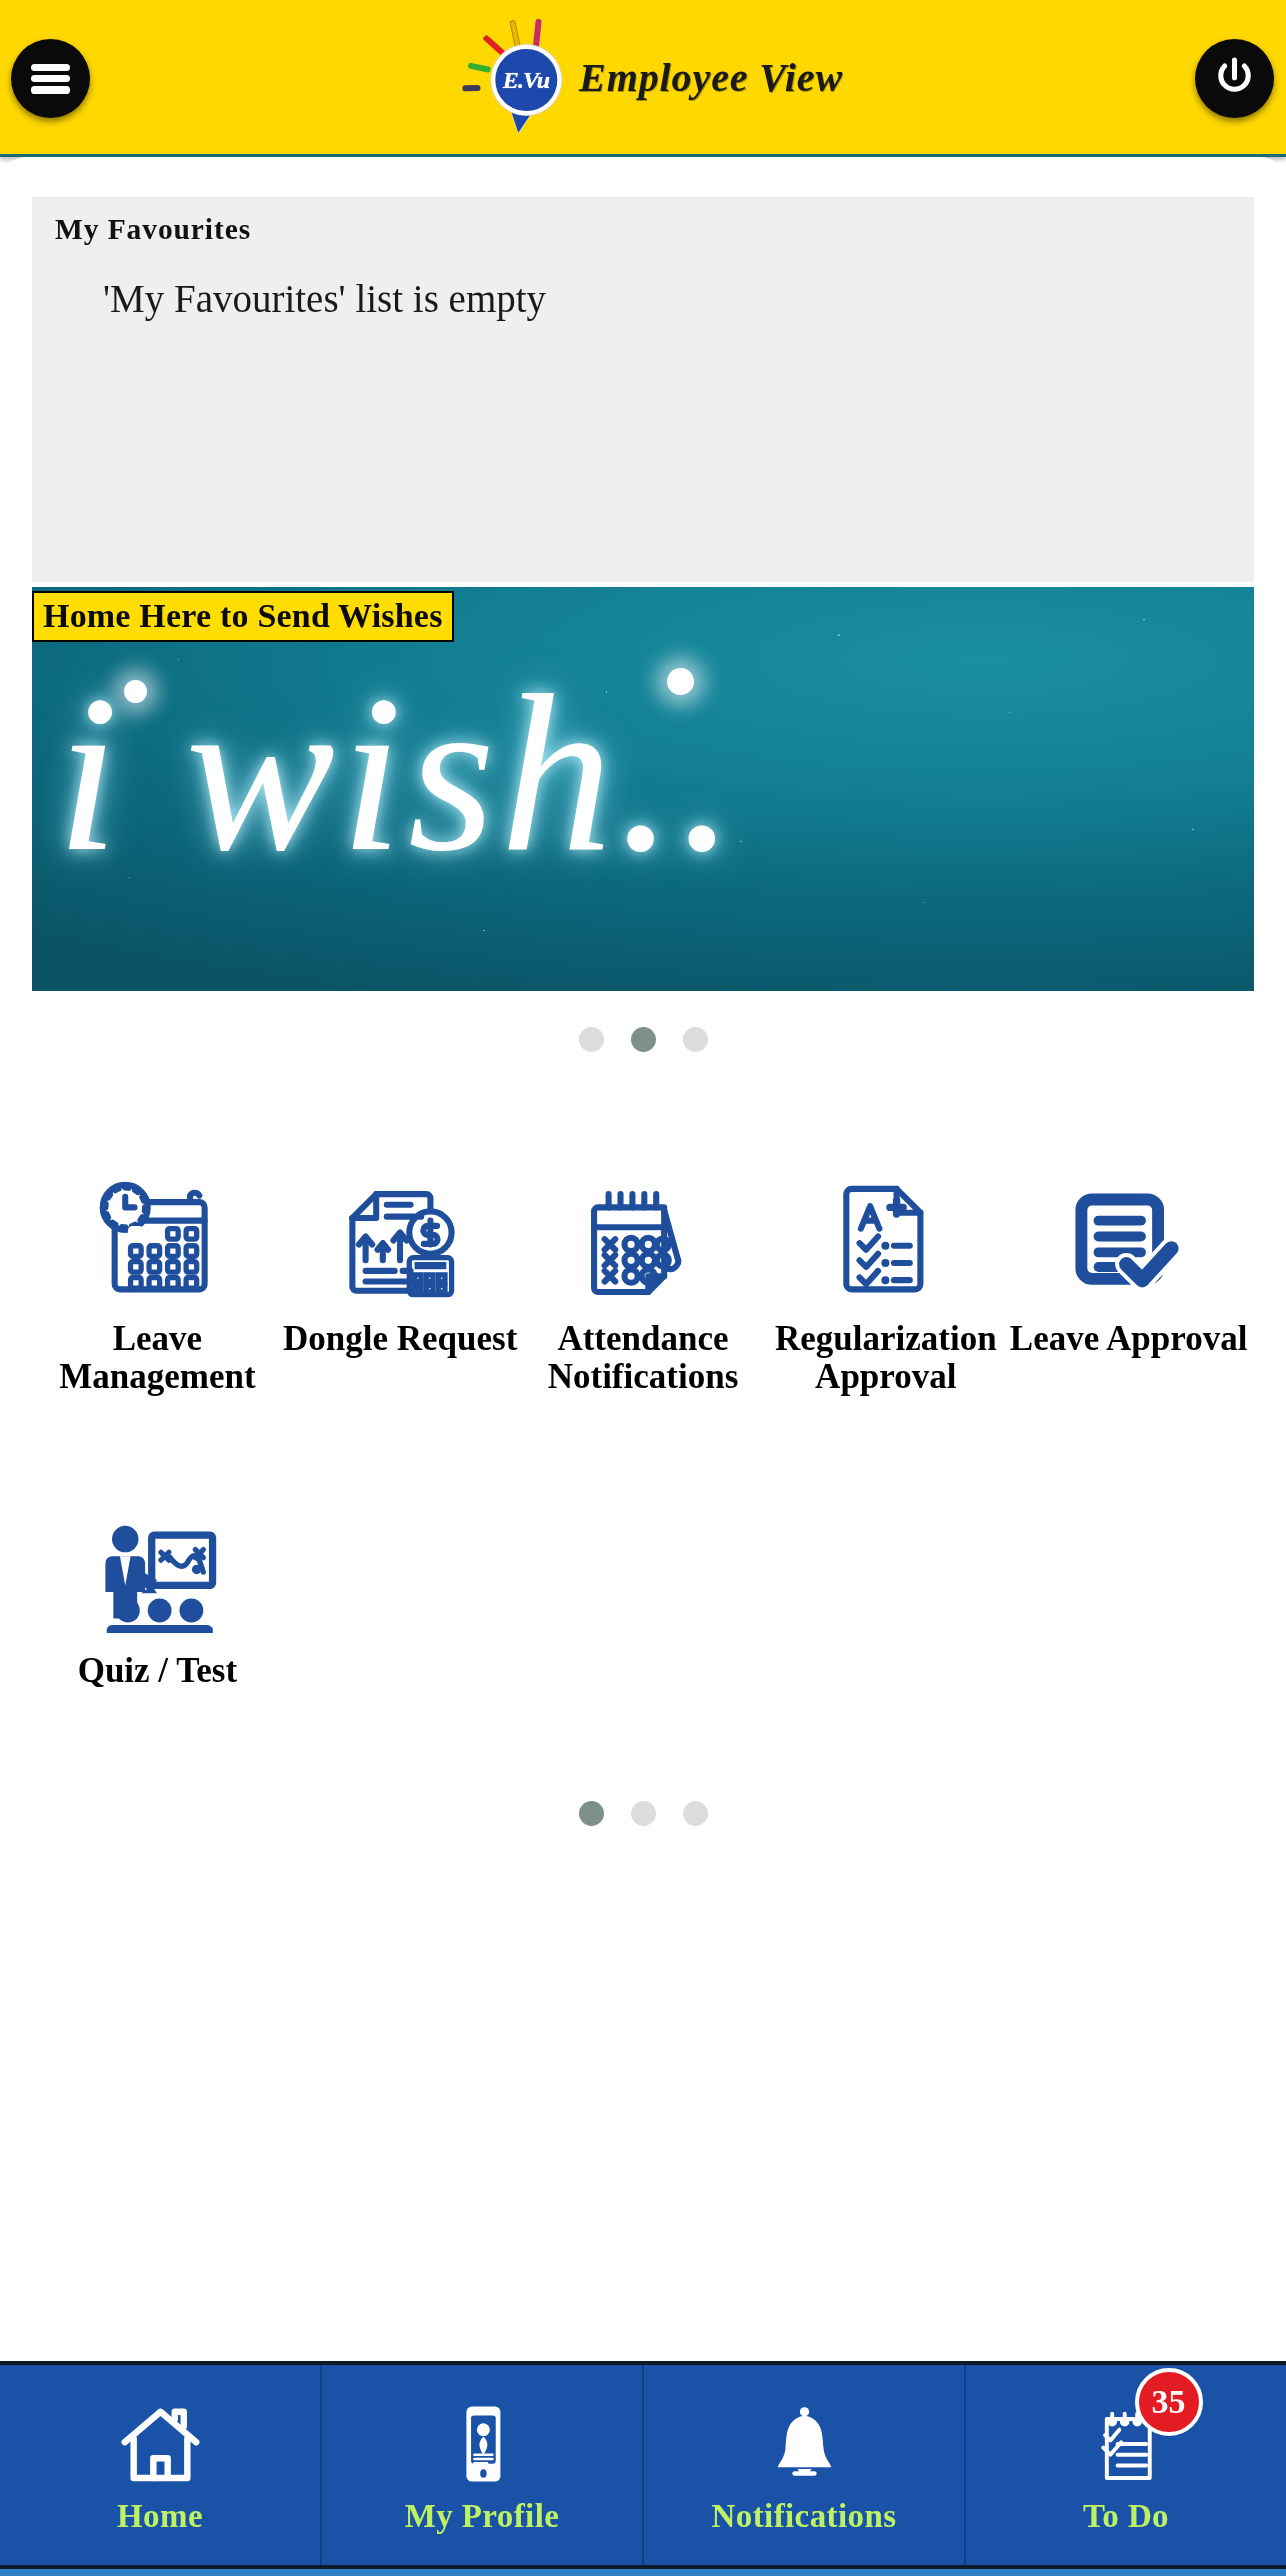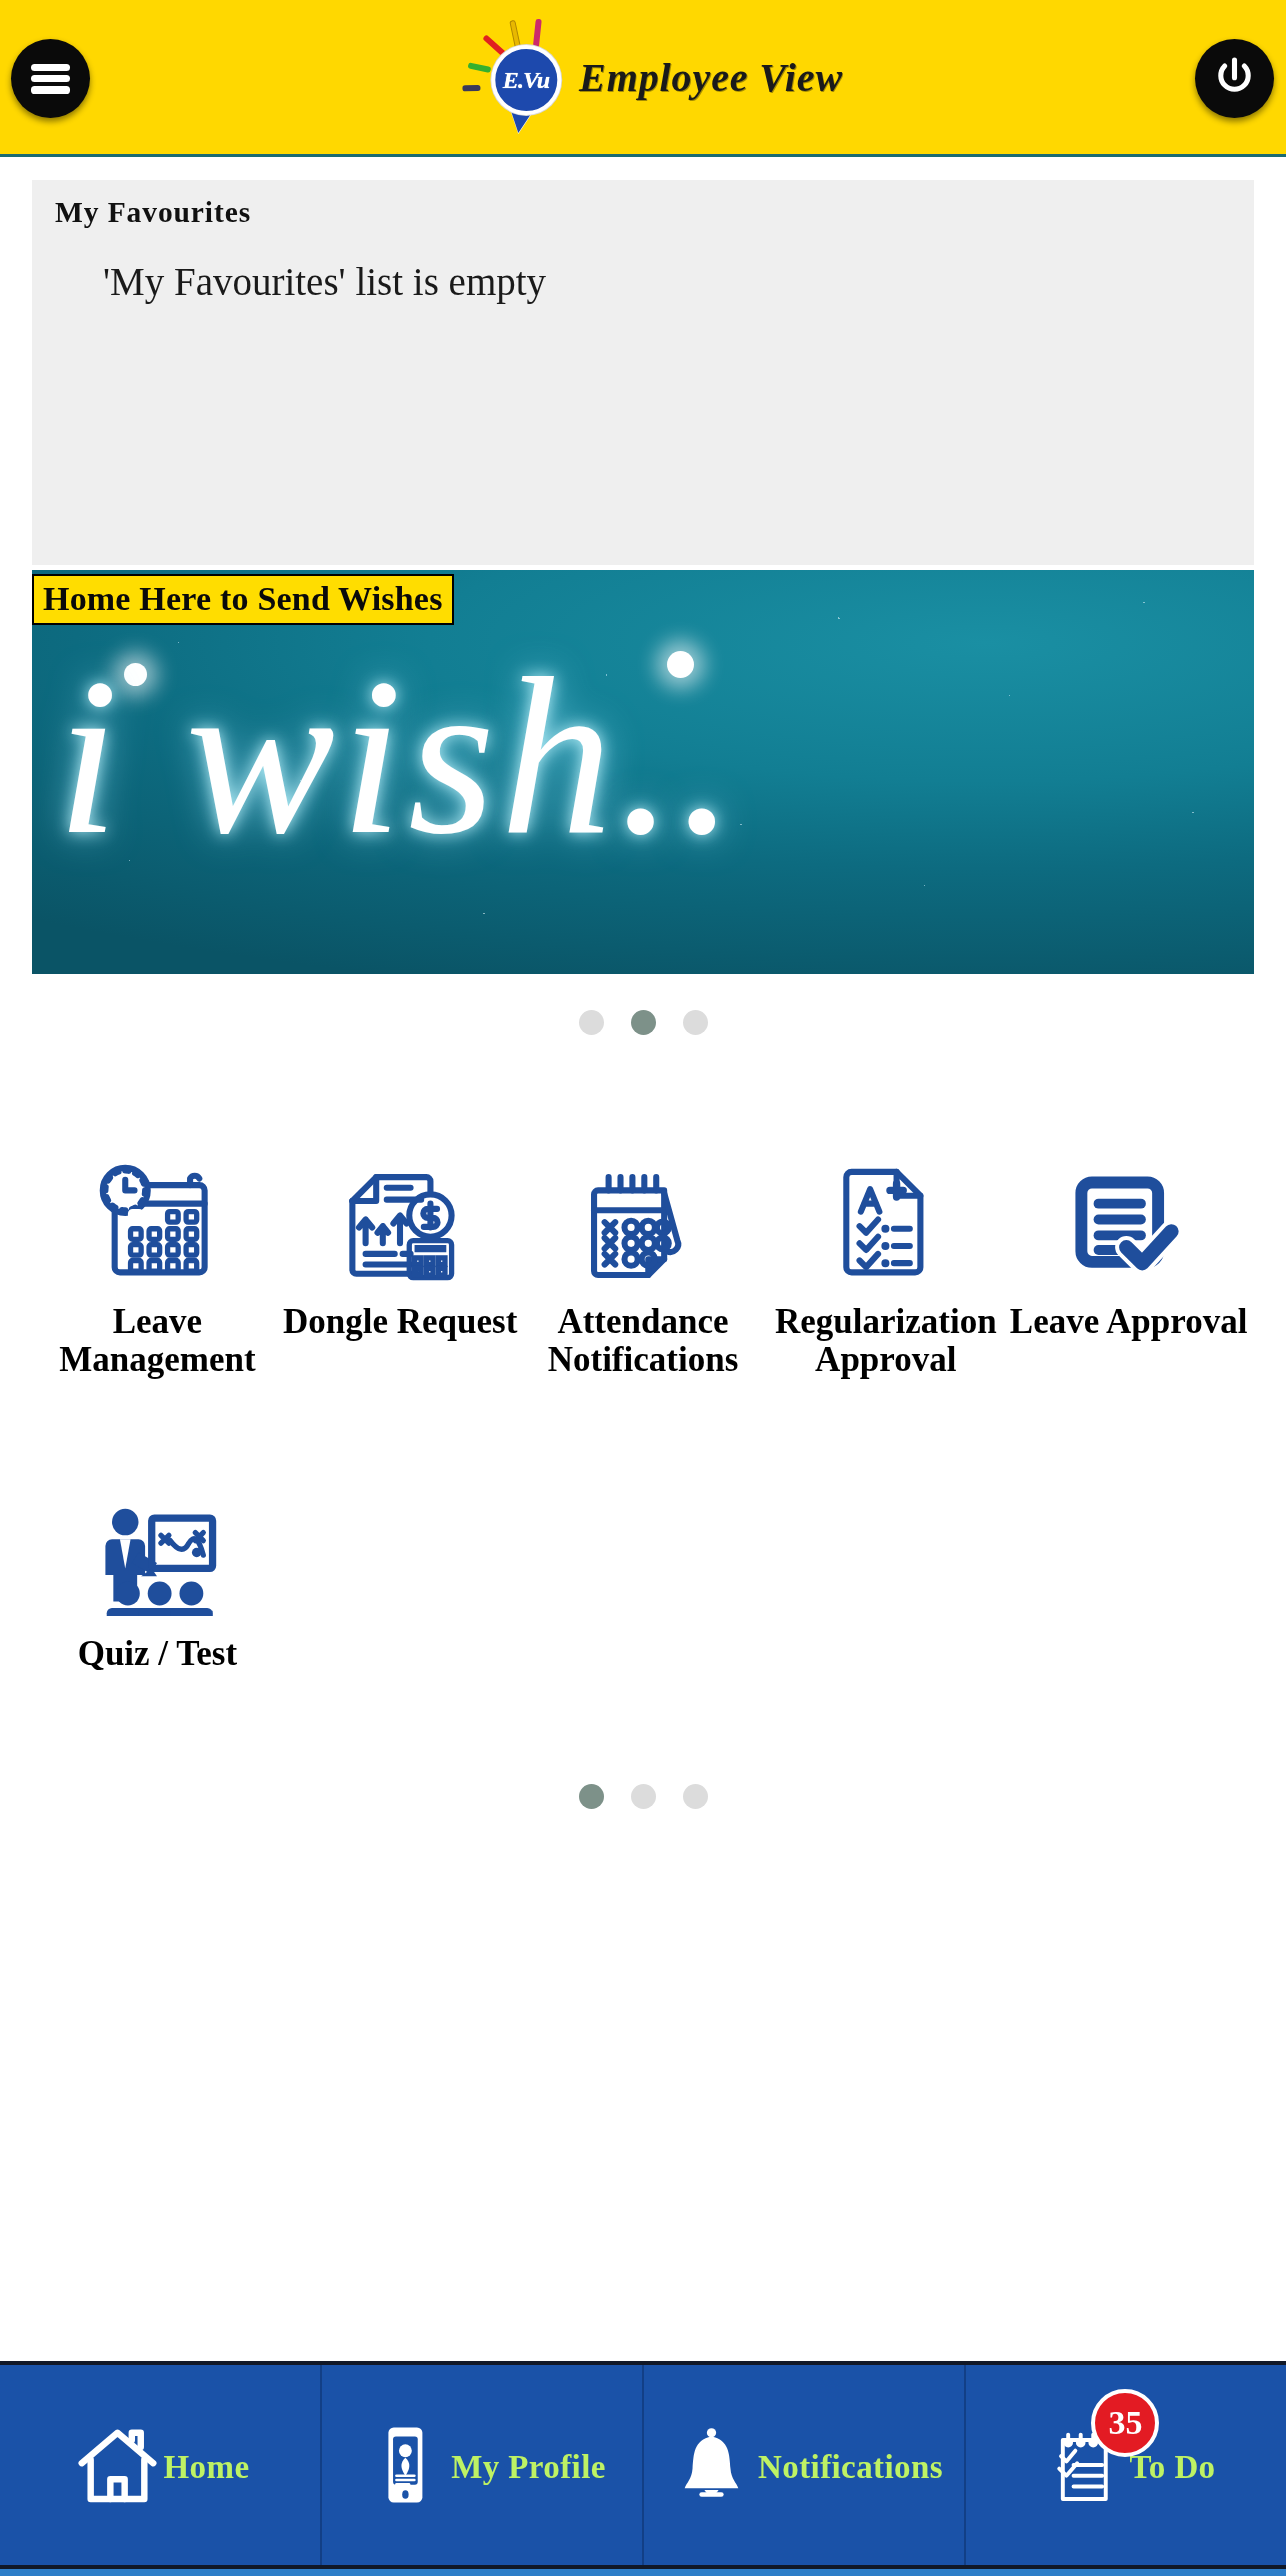--- a/index.html
+++ b/index.html
@@ -92,21 +92,22 @@
     letter-spacing: 0.9px;
     text-shadow: 0.9px 0.9px 0 rgba(0,0,0,.35);
   }
 
   
   .body-scroll {
     flex: 1 1 auto;
     position: relative;
     overflow: hidden;
     background: #ffffff;
-    padding-top: 23px;
+    padding-top: 40px;
+    border-radius: 26px;
   }
 
   
   .fav-card {
     margin: 0 32px 0 32px;
     background: #efefef;
     height: 385px;
     padding: 16px 23px;
   }
   .fav-title {
@@ -203,21 +204,21 @@
     flex: 0 0 auto;
     height: 208px;
     display: flex;
     background: #1a52a8;
     border-top: 4.5px solid #111827;
     border-bottom: 4.5px solid #111827;
   }
   .nav-item {
     flex: 1 1 0;
     position: relative;
-    display:flex; flex-direction:row; align-items:center; justify-content:center;
+    display:flex; flex-direction:column; align-items:center; justify-content:center;
     border-right: 2.7px solid #123f86;
     cursor: pointer;
   }
   .nav-item:last-child { border-right: none; }
   .nav-glyph { height: 97px; display:flex; align-items:center; justify-content:center; position: relative;}
   .nav-label {
     margin-top: 5.4px;
     color:#bef264; font-size: 33px; font-weight: 600; letter-spacing: 0.4px;
   }
   .badge {

